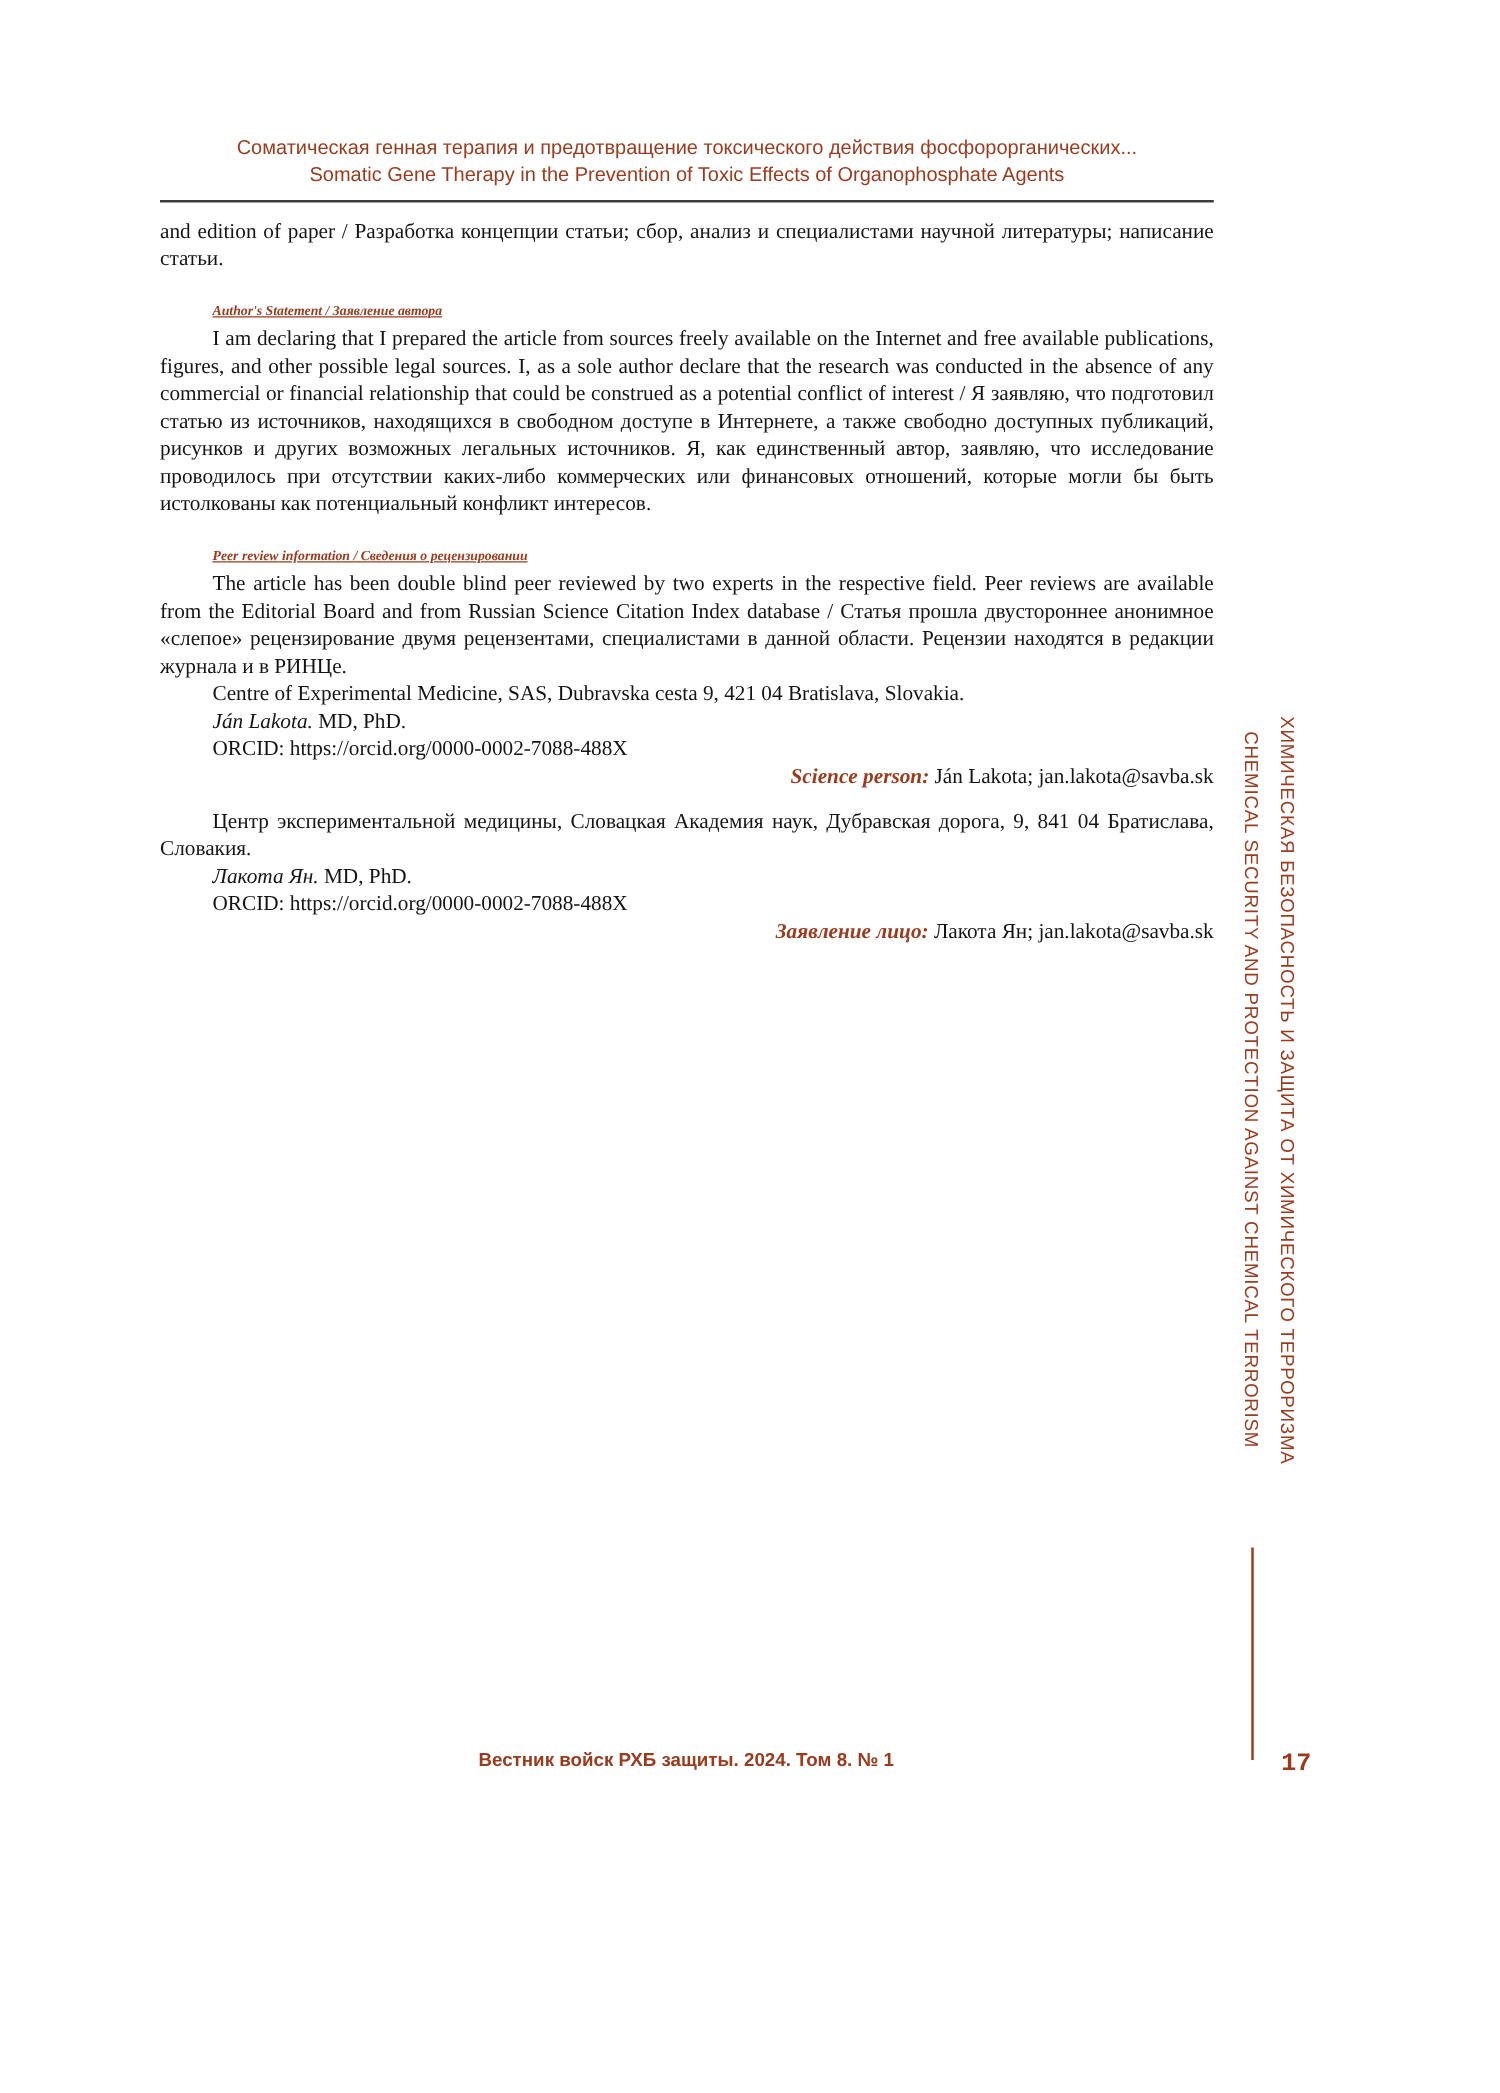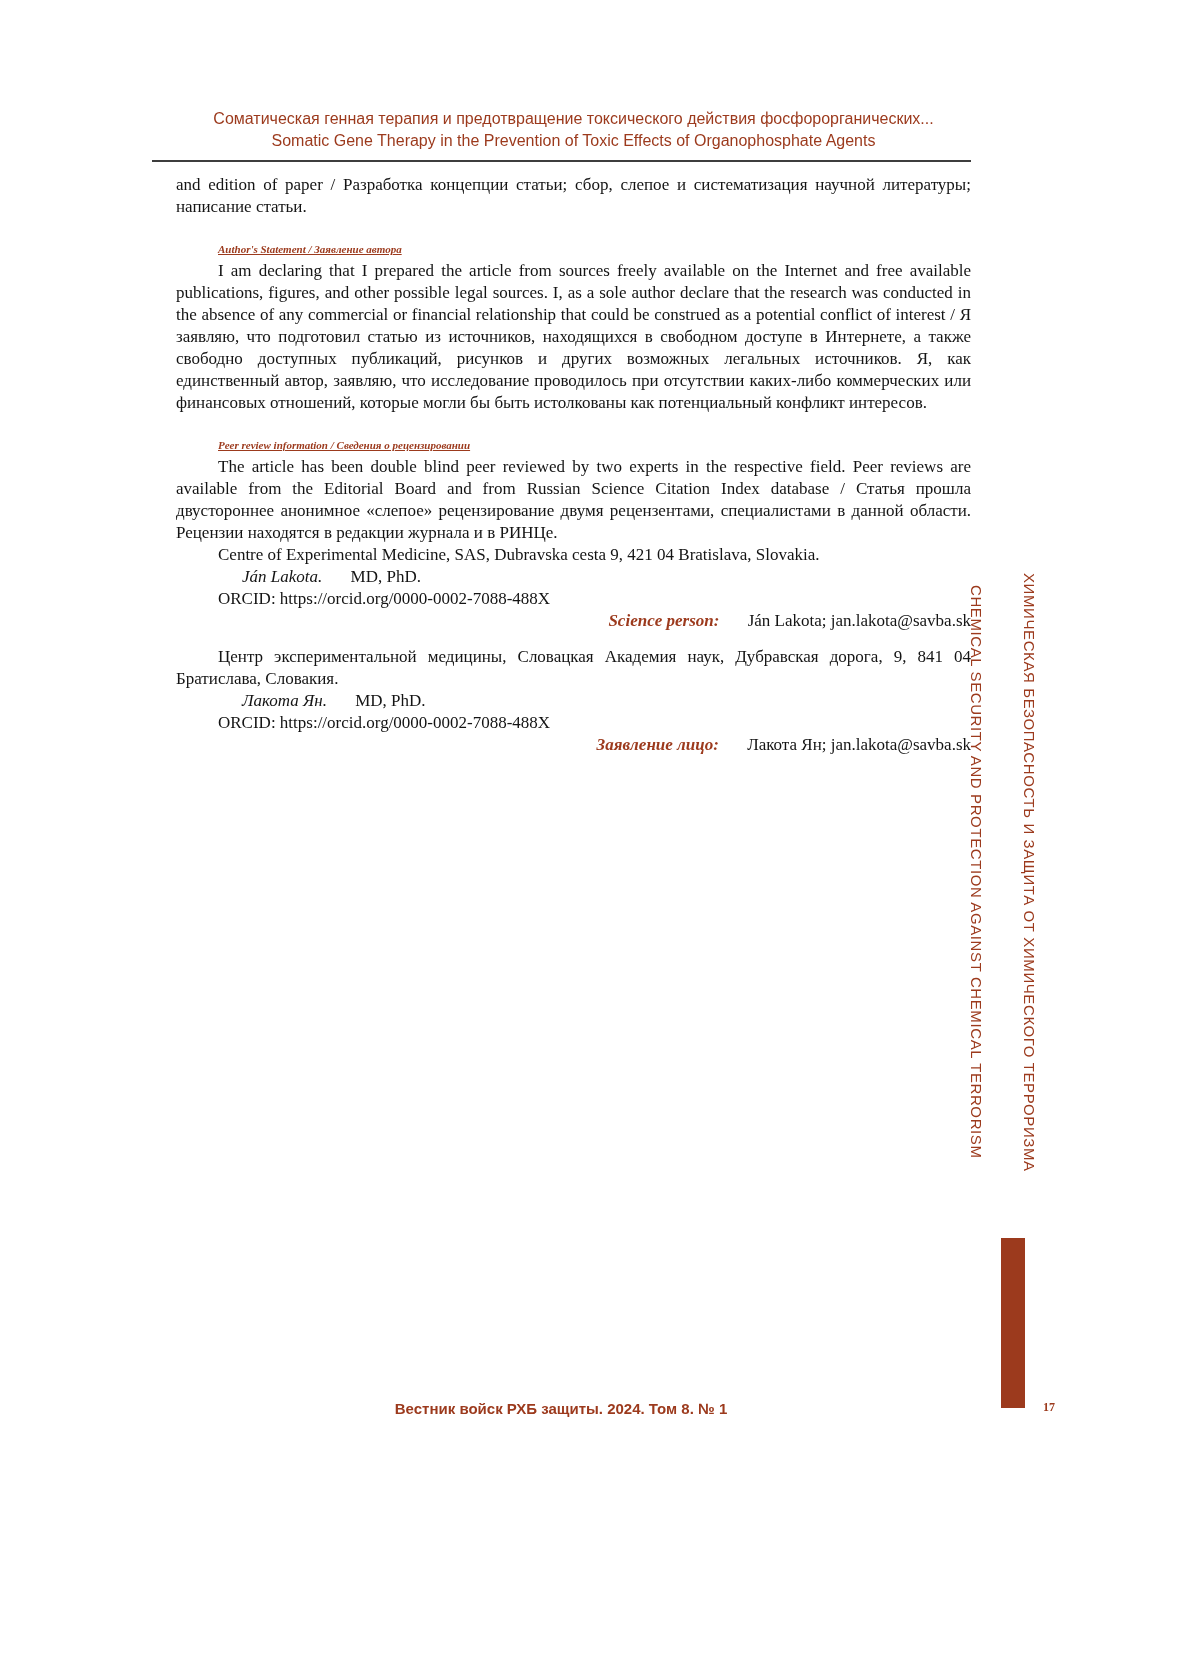--- a/index.html
+++ b/index.html
@@ -1,20 +1,20 @@
 <!DOCTYPE html>
 <html><head>
 <meta charset="utf-8">
 <style>
   :root{
     --accent:#9c3a1d;
     --ink:#141414;
     --rule:#3d3d3d;
   }
-  *{box-sizing:border-box;padding-left:24px;}
+  *{box-sizing:border-box;}
   html,body{margin:0;padding:0;background:#ffffff;}
   .page{
     position:relative;
     width:1200px;
     height:1674px;
     background:#ffffff;
     overflow:hidden;
     font-family:"Liberation Serif", serif;
     color:var(--ink);
   }
@@ -107,40 +107,40 @@
     font-weight:bold;
     font-size:15px;
     color:var(--accent);
   }
   .footer-page{
     position:absolute;
     left:1008px;
     top:1400px;
     width:58px;
     text-align:center;
-    font-family:Liberation Serif, serif;
+    font-family:Liberation Mono, monospace;
     font-weight:bold;
-    font-size:12px;
+    font-size:20px;
     color:var(--accent);
   }
 </style>
 </head>
 <body>
 
 <div class="page">
 
   <header class="running-head">
     <div class="rh-line">Соматическая генная терапия и предотвращение токсического действия фосфорорганических...</div>
     <div class="rh-line">Somatic Gene Therapy in the Prevention of Toxic Effects of Organophosphate Agents</div>
     <div class="head-rule"></div>
   </header>
 
   <main class="content">
 
-    <p class="body-text no-indent">and edition of paper / Разработка концепции статьи; сбор, слепое и систематизация научной литературы; написание статьи.</p>
+    <p class="body-text no-indent">and edition of paper / Разработка концепции статьи; сбор, анализ и специалистами научной литературы; написание статьи.</p>
 
     <h3 class="section-heading">Author's Statement / Заявление автора</h3>
     <p class="body-text">I am declaring that I prepared the article from sources freely available on the Internet and free available publications, figures, and other possible legal sources. I, as a sole author declare that the research was conducted in the absence of any commercial or financial relationship that could be construed as a potential conflict of interest / Я заявляю, что подготовил статью из источников, находящихся в свободном доступе в Интернете, а также свободно доступных публикаций, рисунков и других возможных легальных источников. Я, как единственный автор, заявляю, что исследование проводилось при отсутствии каких-либо коммерческих или финансовых отношений, которые могли бы быть истолкованы как потенциальный конфликт интересов.</p>
 
     <h3 class="section-heading">Peer review information / Сведения о рецензировании</h3>
     <p class="body-text">The article has been double blind peer reviewed by two experts in the respective field. Peer reviews are available from the Editorial Board and from Russian Science Citation Index database / Статья прошла двустороннее анонимное «слепое» рецензирование двумя рецензентами, специалистами в данной области. Рецензии находятся в редакции журнала и в РИНЦе.</p>
 
 
     <p class="body-text">Centre of Experimental Medicine, SAS, Dubravska cesta 9, 421 04 Bratislava, Slovakia.</p>
     <p class="body-text"><span class="name-italic">Ján Lakota.</span><span> MD, PhD.</span></p>

